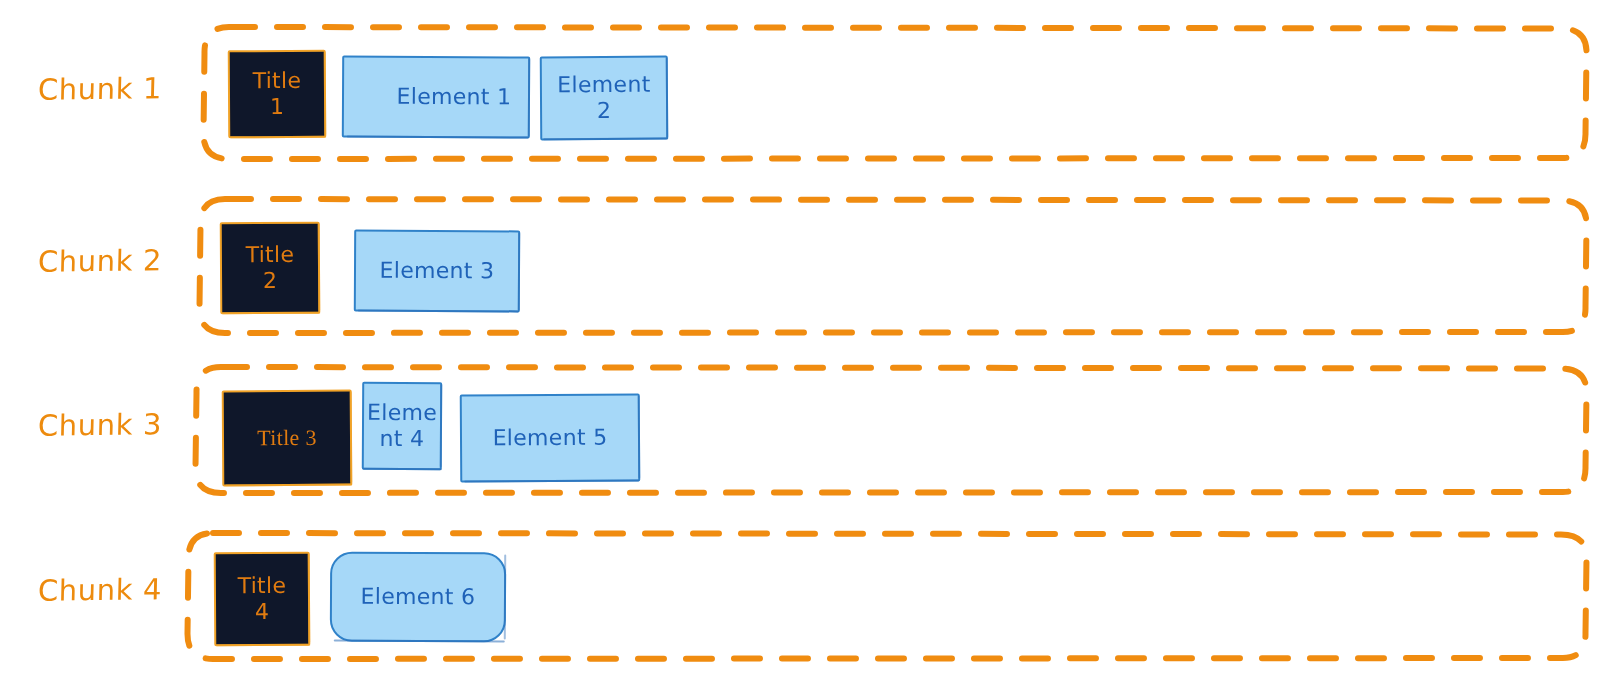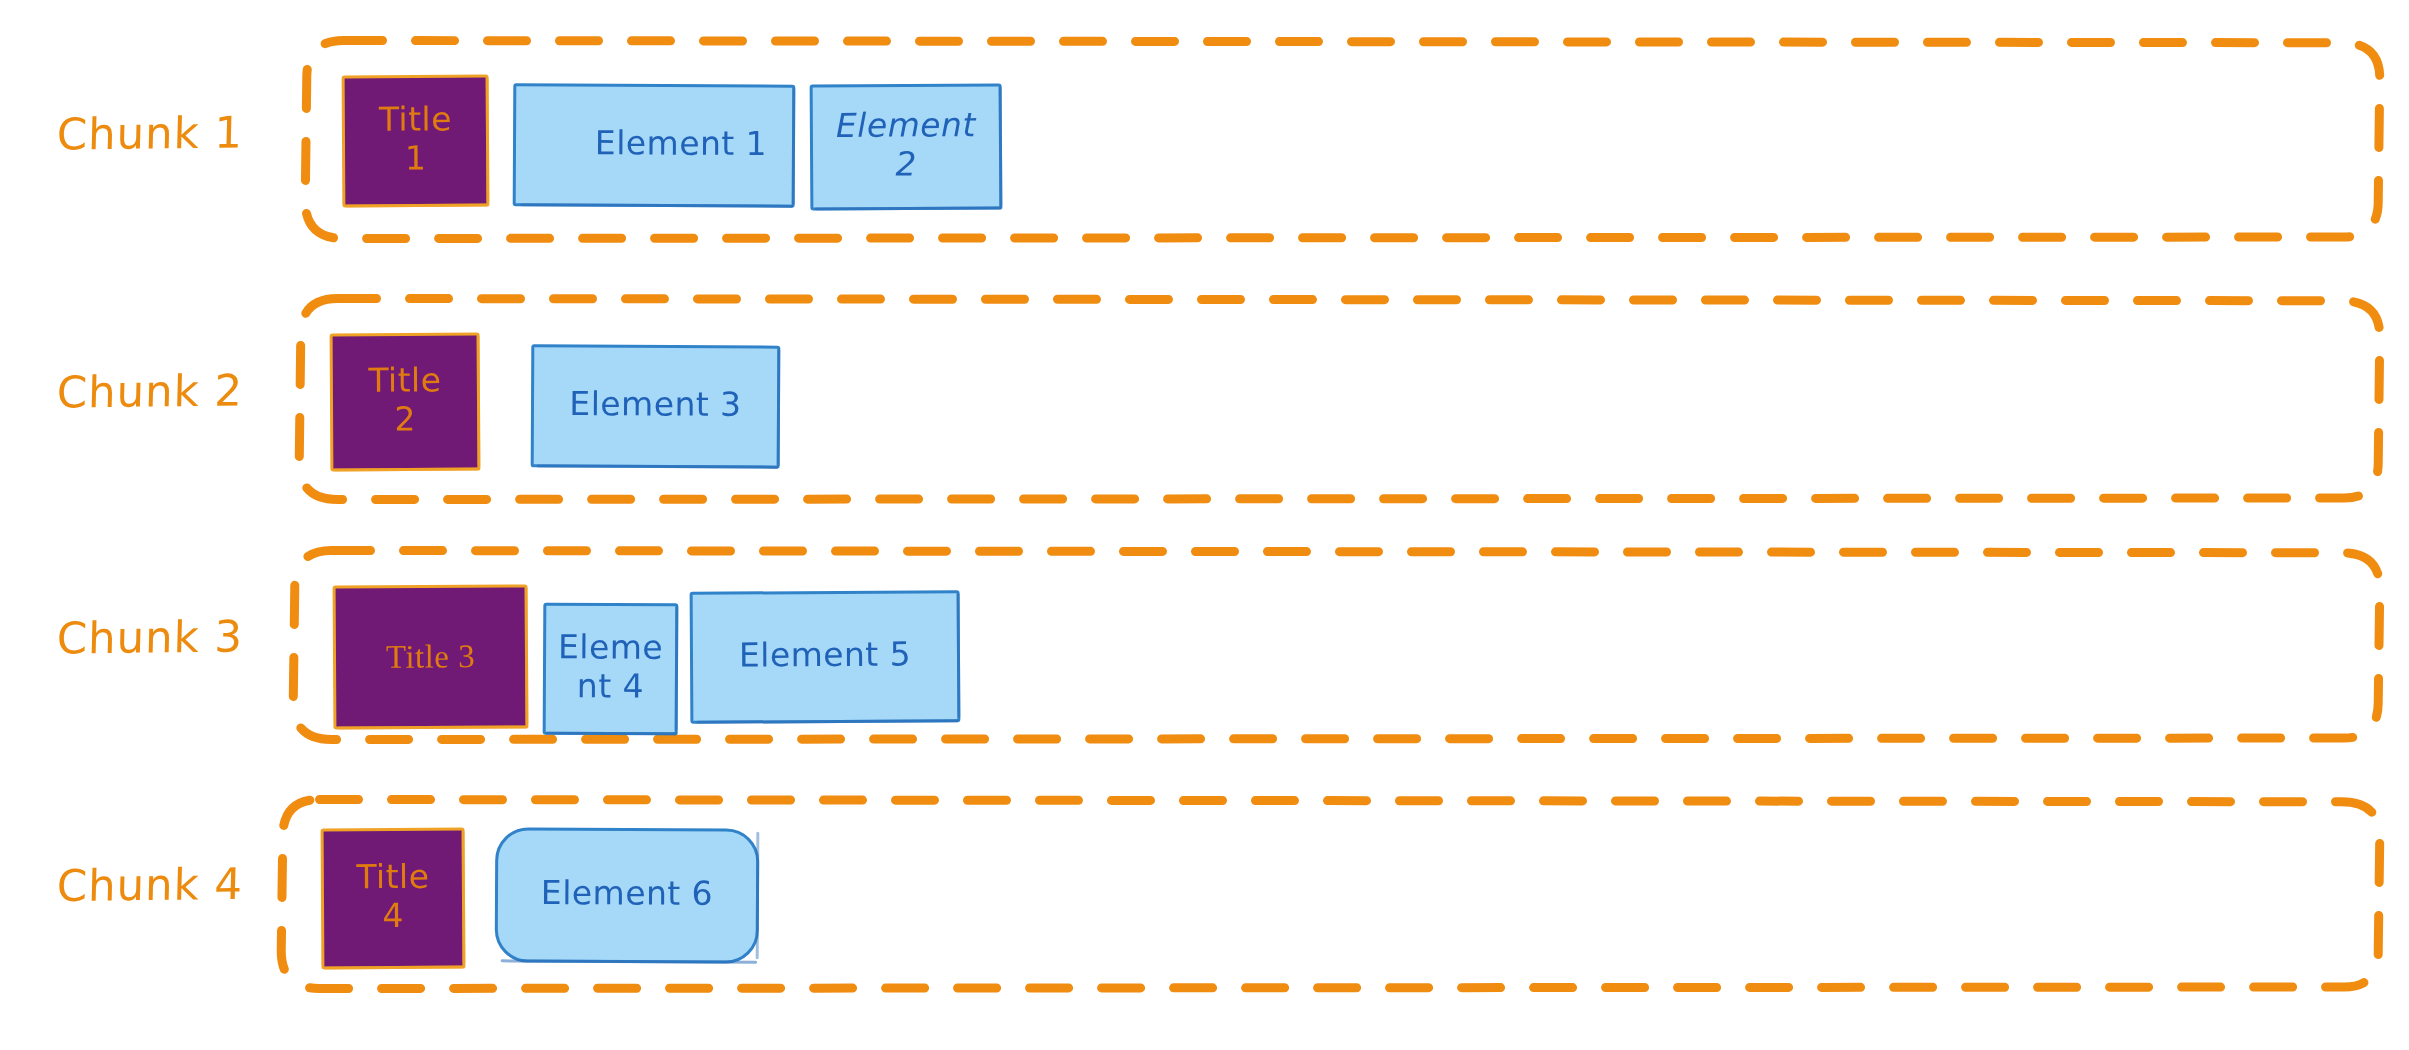--- a/index.html
+++ b/index.html
@@ -68,21 +68,21 @@
     line-height: 1.18;
     letter-spacing: 0.3px;
     border-width: 2.5px;
     border-style: solid;
     border-radius: 2px;
     padding: 2px 6px;
     white-space: pre-line;
   }
 
   .node.title-node {
-    background: #701a75;
+    background: #0f172a;
     border-color: #F0A227;
     color: #E07B10;
   }
   .node.element-node {
     background: #A6D8F8;
     border-color: #3082C9;
     color: #1F62B8;
   }
 
   
@@ -129,21 +129,21 @@
     <div class="chunk-row" style="top: 22px; height: 140px;">
       <div class="chunk-label" style="top: 50px; color: rgb(237, 139, 14);">Chunk 1</div>
       <div class="chunk-container" style="left: 200px; top: 2px; width: 1390px; height: 138px;">
         <svg class="dash-svg" viewBox="0 0 1390 138" preserveAspectRatio="none">
           <path d="M 29 3 L 1361 4.5 Q 1387 4.5 1386.5 29 L 1385.5 109 Q 1386 135 1361 134 L 29 135 Q 3 135 3.5 109 L 4.5 29 Q 4 3 29 3 Z" fill="none" stroke="#F08C10" stroke-width="6" stroke-linecap="round" stroke-dasharray="26 22" vector-effect="non-scaling-stroke"></path>
         </svg>
       </div>
       <div class="node title-node" style="position: absolute; left: 228px; top: 28px; width: 98px; height: 88px; transform: rotate(-0.35deg);"><span style="white-space: pre-line;">Title
 1</span><span class="sketch-edge bottom"></span><span class="sketch-edge right"></span></div>
       <div class="node element-node" style="position: absolute; left: 342px; top: 34px; width: 188px; height: 82px; transform: rotate(0.3deg);"><span style="white-space: pre-line; margin-left: 36px;">Element 1</span><span class="sketch-edge bottom"></span><span class="sketch-edge right"></span></div>
-      <div class="node element-node" style="position: absolute; left: 540px; top: 34px; width: 128px; height: 84px; transform: rotate(-0.35deg);"><span style="white-space: pre-line; font-style: italic;">Element
+      <div class="node element-node" style="position: absolute; left: 540px; top: 34px; width: 128px; height: 84px; transform: rotate(-0.35deg);"><span style="white-space: pre-line;">Element
 2</span><span class="sketch-edge bottom"></span><span class="sketch-edge right"></span></div>
     </div>
     <div class="chunk-row" style="top: 190px; height: 148px;">
       <div class="chunk-label" style="top: 54px; color: rgb(237, 139, 14);">Chunk 2</div>
       <div class="chunk-container" style="left: 196px; top: 6px; width: 1394px; height: 140px;">
         <svg class="dash-svg" viewBox="0 0 1394 140" preserveAspectRatio="none">
           <path d="M 29 3 L 1365 4.5 Q 1391 4.5 1390.5 29 L 1389.5 111 Q 1390 137 1365 136 L 29 137 Q 3 137 3.5 111 L 4.5 29 Q 4 3 29 3 Z" fill="none" stroke="#F08C10" stroke-width="6" stroke-linecap="round" stroke-dasharray="26 22" vector-effect="non-scaling-stroke"></path>
         </svg>
       </div>
       <div class="node title-node" style="position: absolute; left: 220px; top: 32px; width: 100px; height: 92px; transform: rotate(-0.35deg);"><span style="white-space: pre-line;">Title
@@ -151,21 +151,21 @@
       <div class="node element-node" style="position: absolute; left: 336px; top: 40px; width: 166px; height: 82px; transform: rotate(0.3deg); margin-left: 18px;"><span style="white-space: pre-line;">Element 3</span><span class="sketch-edge bottom"></span><span class="sketch-edge right"></span></div>
     </div>
     <div class="chunk-row" style="top: 358px; height: 140px;">
       <div class="chunk-label" style="top: 50px; color: rgb(237, 139, 14);">Chunk 3</div>
       <div class="chunk-container" style="left: 192px; top: 6px; width: 1398px; height: 132px;">
         <svg class="dash-svg" viewBox="0 0 1398 132" preserveAspectRatio="none">
           <path d="M 29 3 L 1369 4.5 Q 1395 4.5 1394.5 29 L 1393.5 103 Q 1394 129 1369 128 L 29 129 Q 3 129 3.5 103 L 4.5 29 Q 4 3 29 3 Z" fill="none" stroke="#F08C10" stroke-width="6" stroke-linecap="round" stroke-dasharray="26 22" vector-effect="non-scaling-stroke"></path>
         </svg>
       </div>
       <div class="node title-node" style="position: absolute; left: 222px; top: 32px; width: 130px; height: 96px; transform: rotate(-0.35deg);"><span style="white-space: pre-line; font-family: Liberation Serif, serif;">Title 3</span><span class="sketch-edge bottom"></span><span class="sketch-edge right"></span></div>
-      <div class="node element-node" style="position: absolute; left: 362px; top: 44px; width: 90px; height: 88px; transform: rotate(0.3deg);"><span style="white-space: pre-line;">Eleme
+      <div class="node element-node" style="position: absolute; left: 362px; top: 24px; width: 80px; height: 88px; transform: rotate(0.3deg);"><span style="white-space: pre-line;">Eleme
 nt 4</span><span class="sketch-edge bottom"></span><span class="sketch-edge right"></span></div>
       <div class="node element-node" style="position: absolute; left: 460px; top: 36px; width: 180px; height: 88px; transform: rotate(-0.35deg);"><span style="white-space: pre-line;">Element 5</span><span class="sketch-edge bottom"></span><span class="sketch-edge right"></span></div>
     </div>
     <div class="chunk-row" style="top: 524px; height: 138px;">
       <div class="chunk-label" style="top: 49px; color: rgb(237, 139, 14);">Chunk 4</div>
       <div class="chunk-container" style="left: 184px; top: 6px; width: 1406px; height: 132px;">
         <svg class="dash-svg" viewBox="0 0 1406 132" preserveAspectRatio="none">
           <path d="M 29 3 L 1377 4.5 Q 1403 4.5 1402.5 29 L 1401.5 103 Q 1402 129 1377 128 L 29 129 Q 3 129 3.5 103 L 4.5 29 Q 4 3 29 3 Z" fill="none" stroke="#F08C10" stroke-width="6" stroke-linecap="round" stroke-dasharray="26 22" vector-effect="non-scaling-stroke"></path>
         </svg>
       </div>

